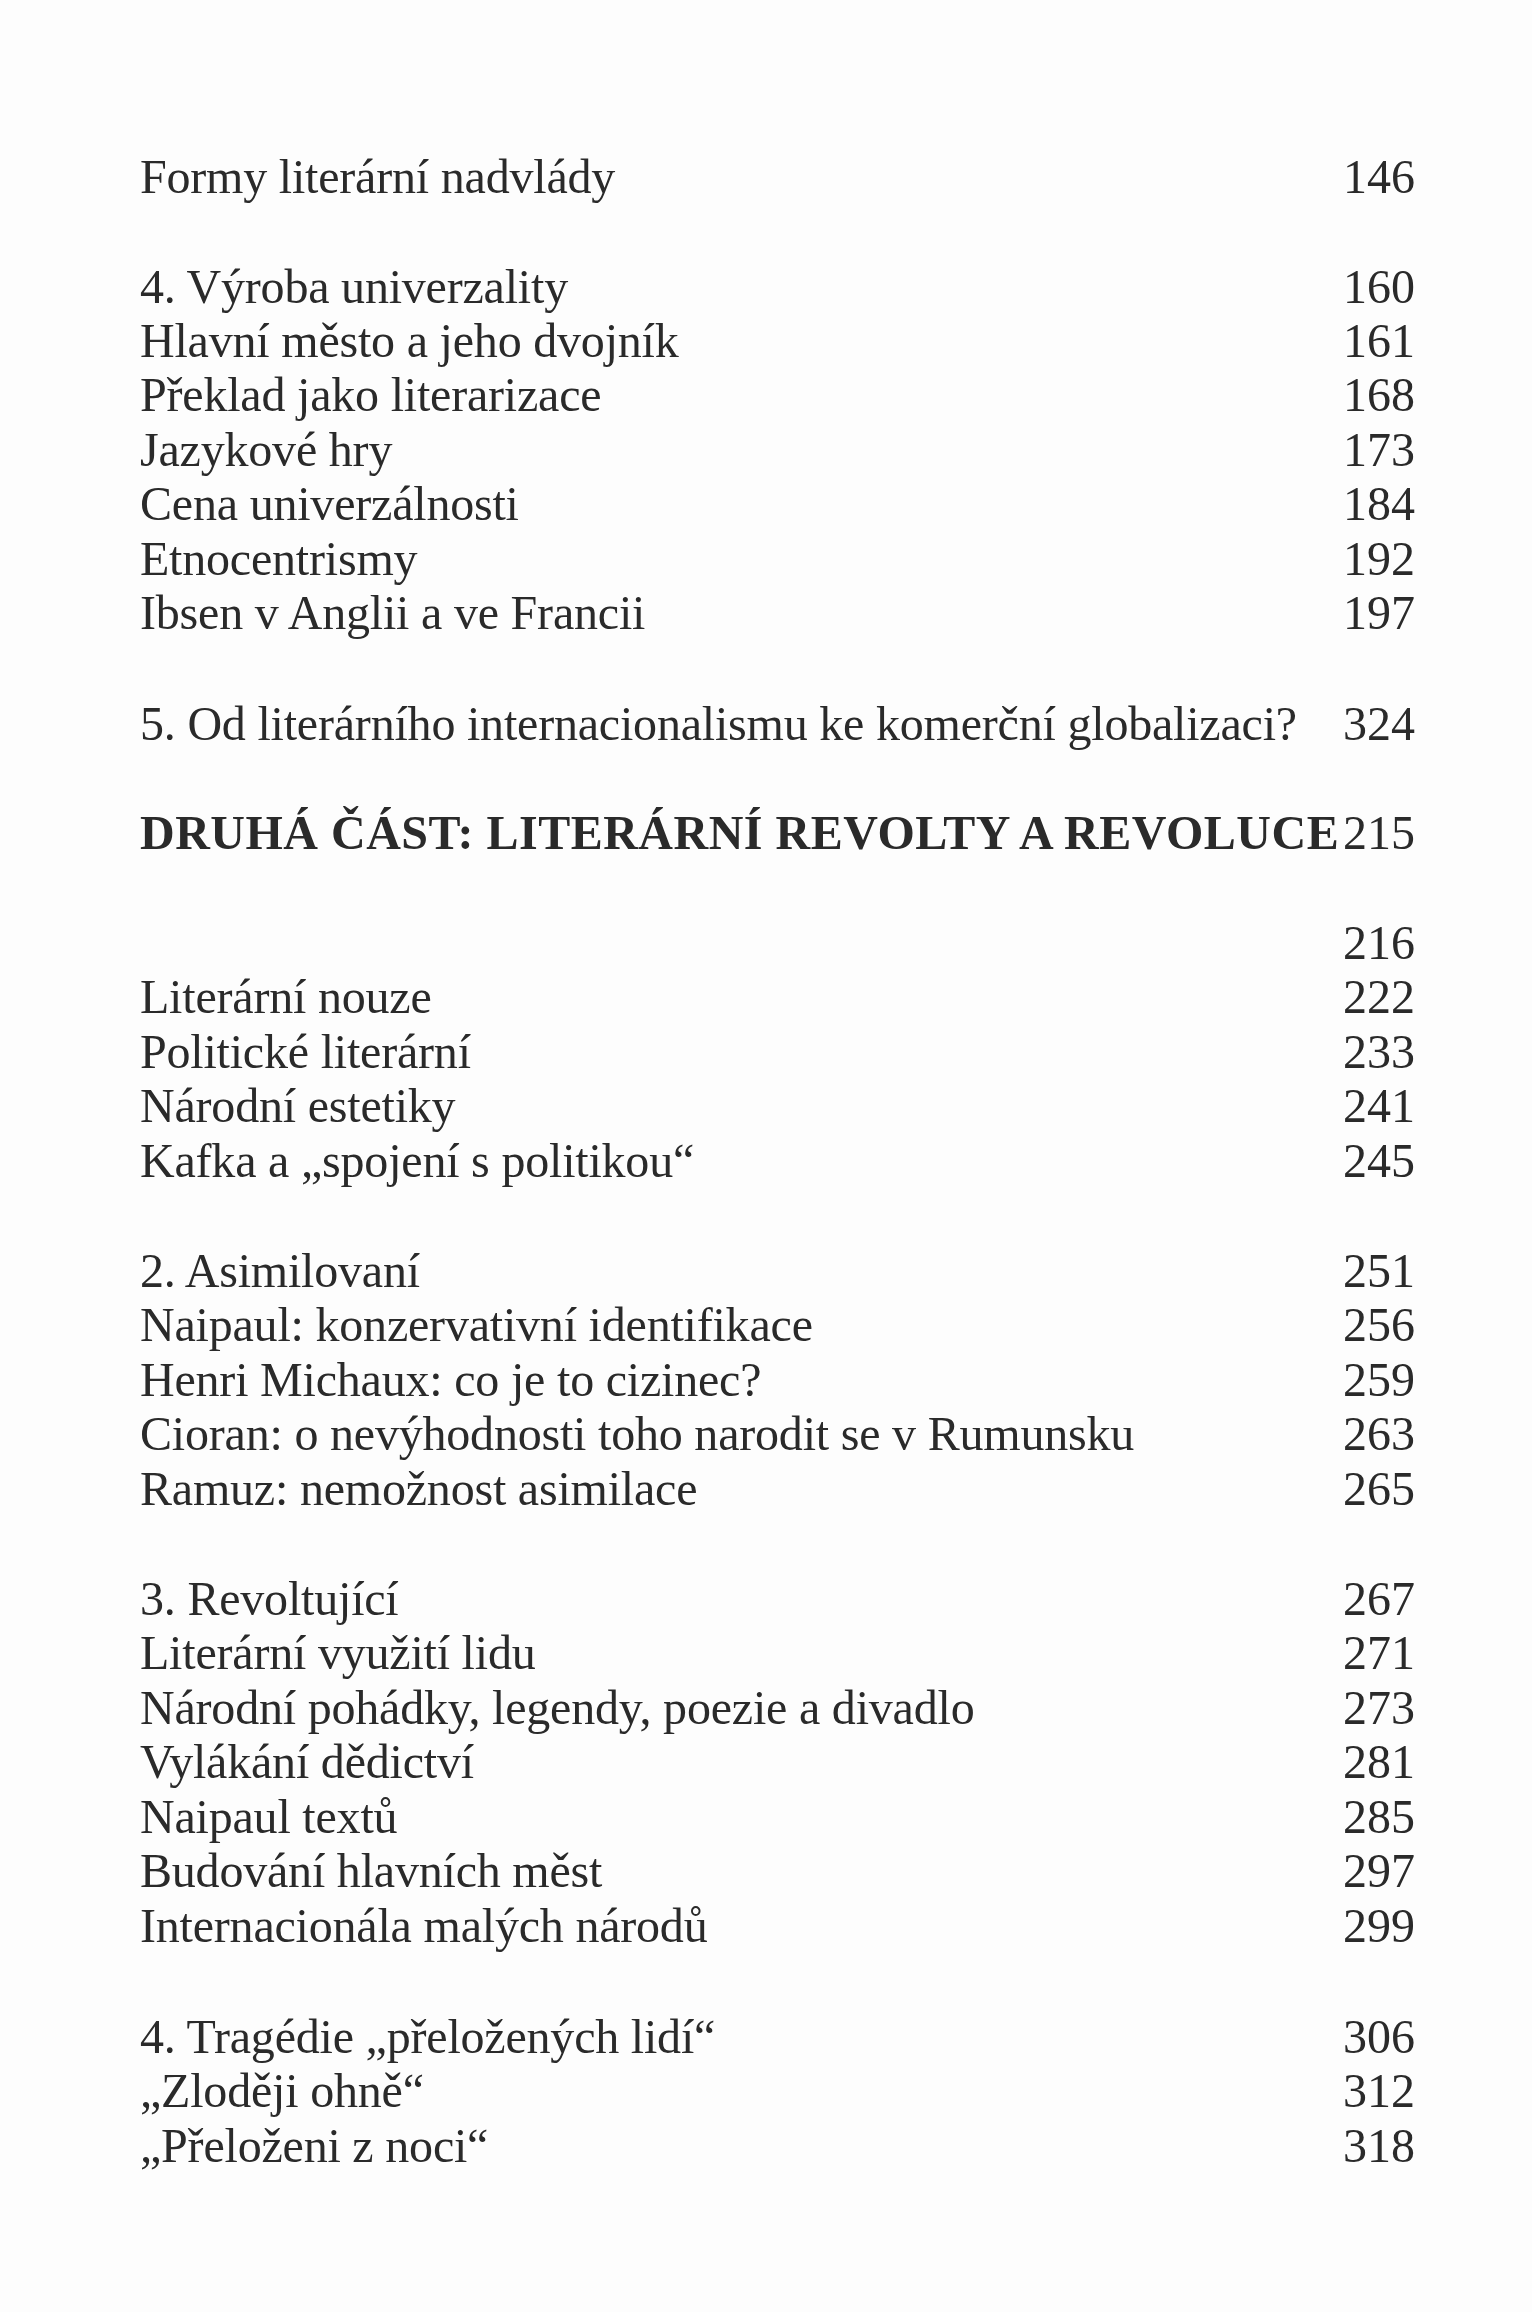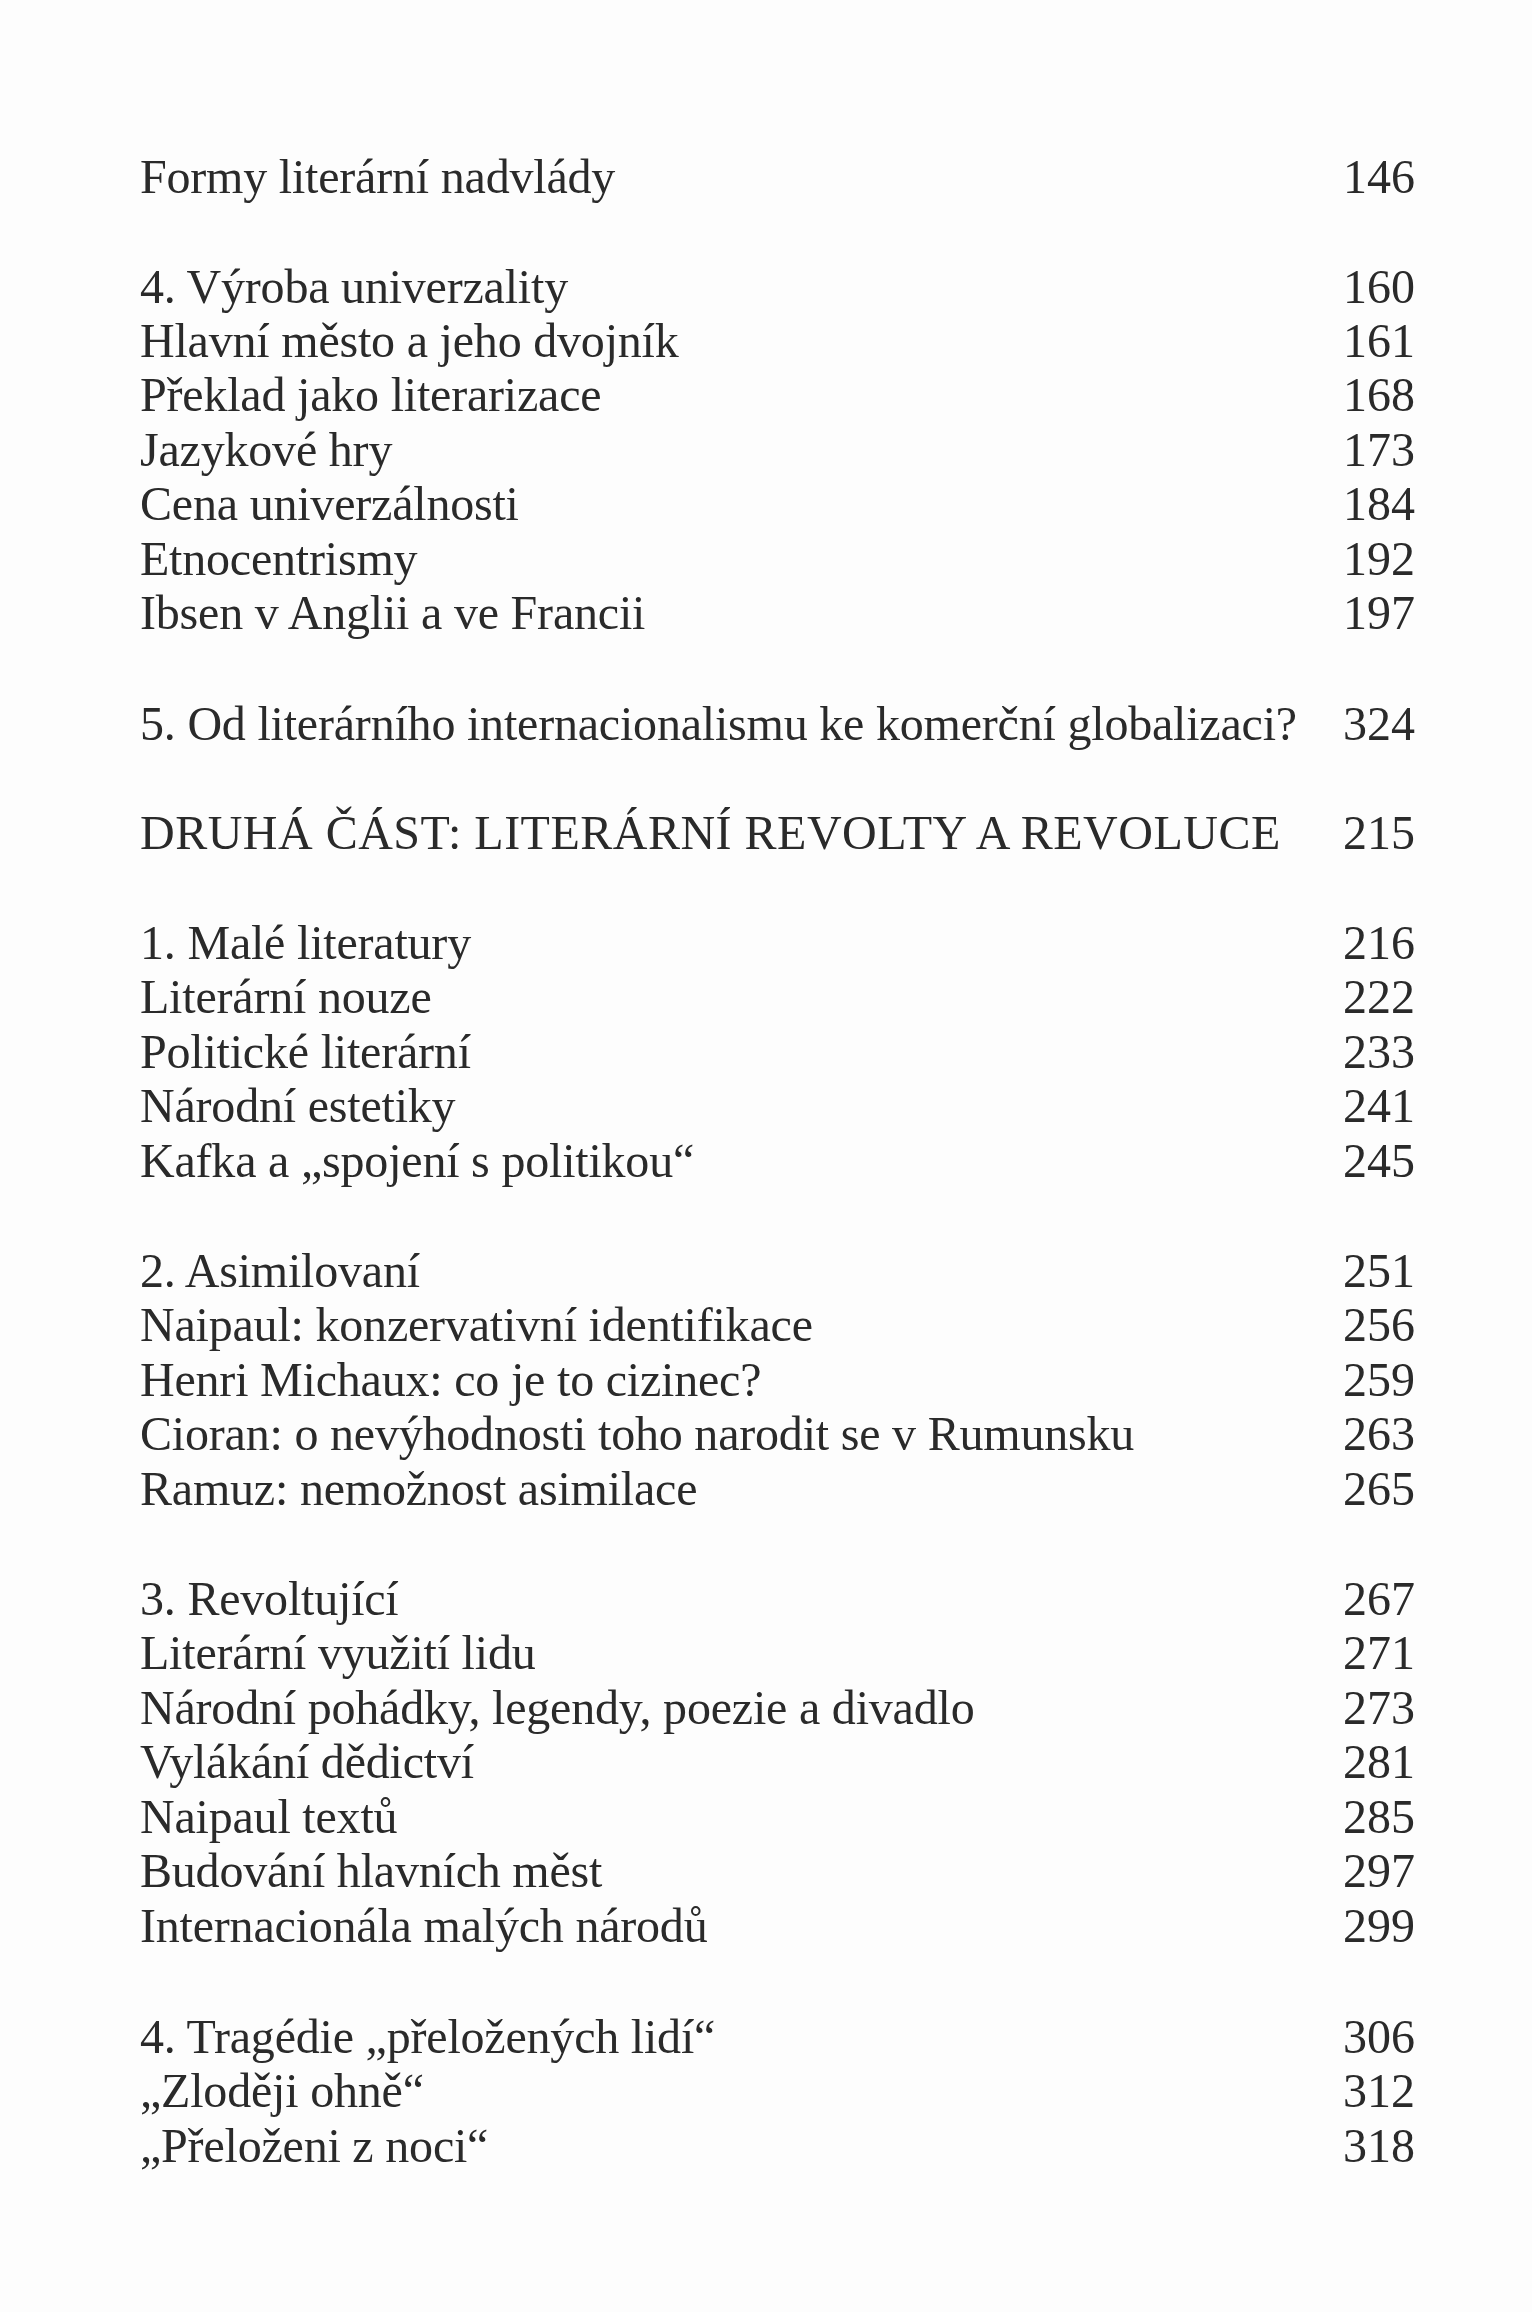--- a/index.html
+++ b/index.html
@@ -33,20 +33,21 @@
     .toc-page {
       position: absolute;
       right: 0;
       top: 0;
       text-align: right;
       font-variant-numeric: oldstyle-nums;
       font-family: Liberation Serif, serif;
     }
     .toc-line.part .toc-title {
       letter-spacing: 0.5px;
+      font-weight: bold;
     }
   </style>
 </head>
 <body>
 
 <div>
   <div class="toc-line" style="top:150px">
     <span class="toc-title">Formy literární nadvlády</span>
     <span class="toc-page">146</span>
   </div>
@@ -84,21 +85,20 @@
     <span class="toc-title">5. Od literárního internacionalismu ke komerční globalizaci?</span>
     <span class="toc-page">324</span>
   </div>
 
   <div class="toc-line part" style="top:806px">
     <span class="toc-title">DRUHÁ ČÁST: LITERÁRNÍ REVOLTY A REVOLUCE</span>
     <span class="toc-page">215</span>
   </div>
 
   <div class="toc-line" style="top:916px">
-    <span class="toc-title">1. Malé literatury</span>
     <span class="toc-page">216</span>
   </div>
   <div class="toc-line" style="top:970px">
     <span class="toc-title">Literární nouze</span>
     <span class="toc-page">222</span>
   </div>
   <div class="toc-line" style="top:1025px">
     <span class="toc-title">Politické literární</span>
     <span class="toc-page">233</span>
   </div>

